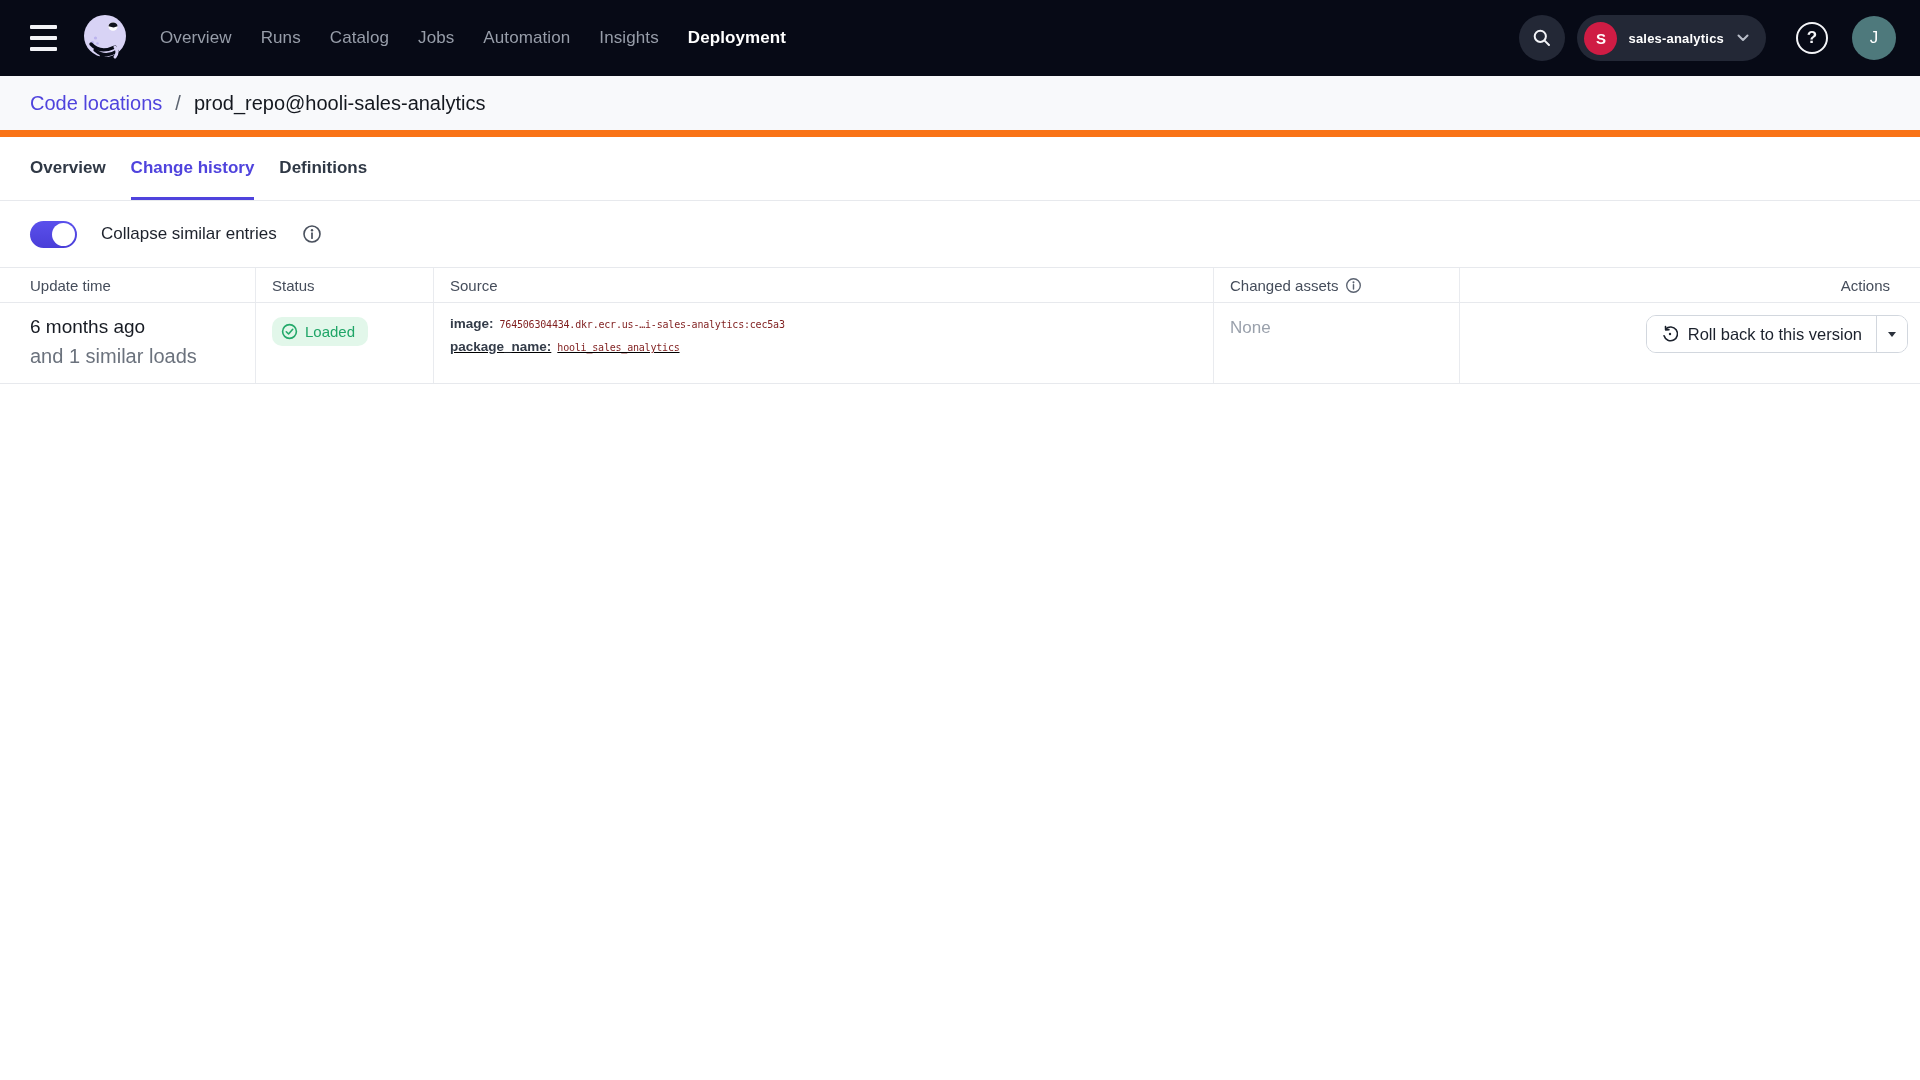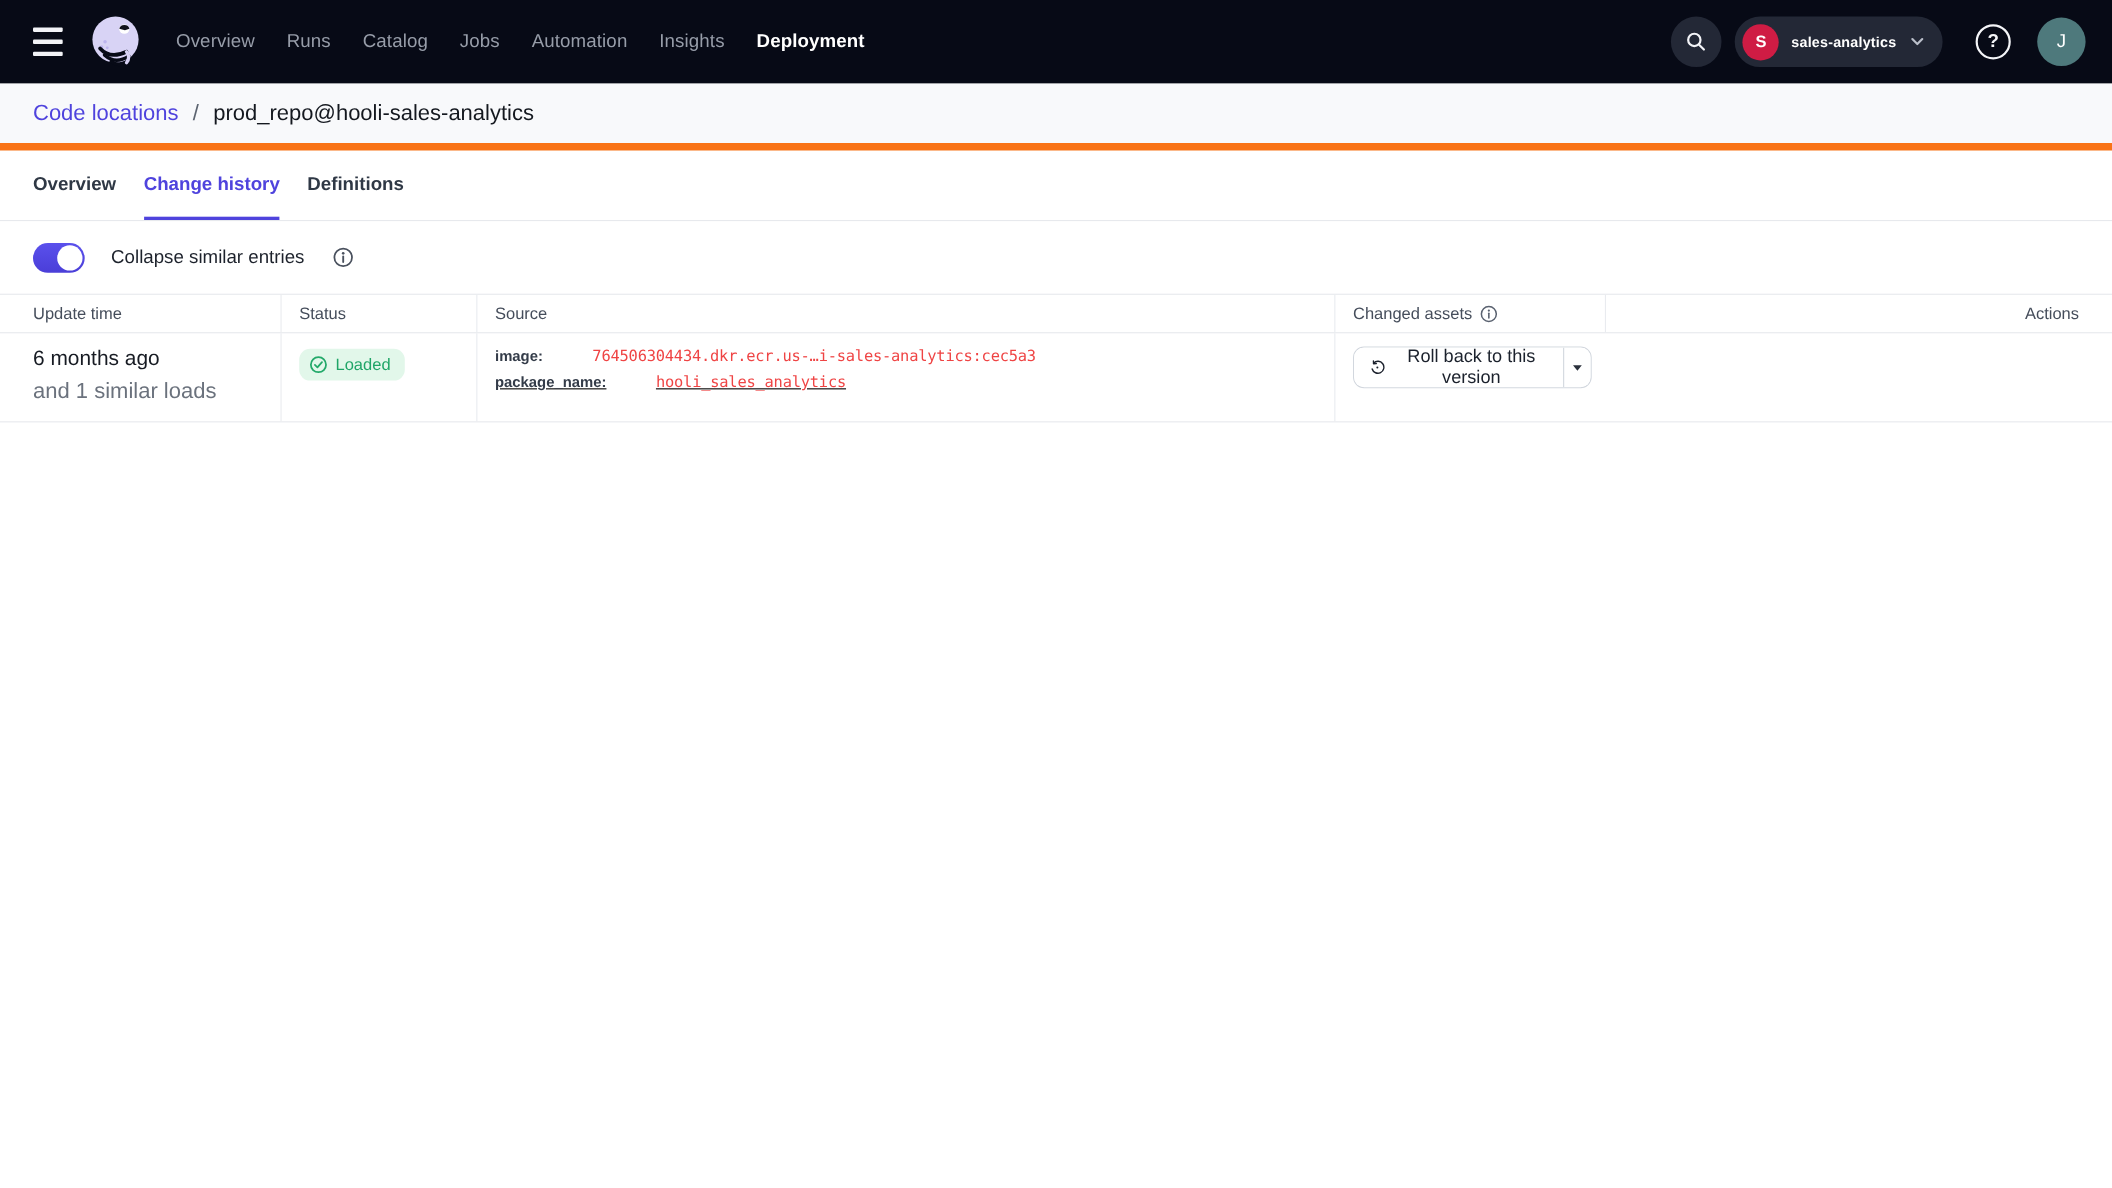--- a/index.html
+++ b/index.html
@@ -66,23 +66,23 @@
   .th.right { justify-content:flex-end; padding-right:30px; }
   .trow { border-bottom:1px solid #e7e9ed; min-height:77px; }
   .td { padding:13px 16px 15px 16px; }
   .td-time-main { font-size:19px; color:#171b23; }
   .td-time-sub { font-size:20px; color:#6b727d; margin-top:7px; }
   .badge { display:inline-flex; align-items:flex-start; gap:7px; background:#e2f7ea; color:#1fa567;
            font-size:15px; padding:6px 13px 6px 9px; border-radius:10px; margin-top:1px; }
   .src-line { display:flex; align-items:baseline; gap:6px; }
   .src-line + .src-line { margin-top:8px;text-decoration:underline; }
   .src-key { font-size:13.5px; font-weight:700; color:#343c49; }
-  .src-val { font-family:"DejaVu Sans Mono", monospace; font-size:14px; color:#ef4444; letter-spacing:-0.2px;margin-left:39px; }
+  .src-val { font-family:"DejaVu Sans Mono", monospace; font-size:10px; color:#7f1d1d; letter-spacing:-0.2px; }
   .td-none { font-size:17px; color:#9aa1ac; padding-top:15px; }
-  .td-actions { display:flex; align-items:flex-start; padding-right:12px; padding-top:12px; }
+  .td-actions { display:flex; justify-content:flex-end; align-items:flex-start; padding-right:12px; padding-top:12px; }
   .split-btn { display:flex; border:1px solid #d2d7de; border-radius:10px; background:#fff; overflow:hidden; height:38px; }
   .split-main { display:flex; align-items:center; gap:9px; background:#fff; border:none; cursor:pointer;
                 padding:0 14px; font-size:16.5px; color:#1b212c; font-family:"Liberation Sans",sans-serif; }
   .split-caret { width:31px; background:#fff; border:none; border-left:1px solid #d2d7de; cursor:pointer;
                  display:flex; align-items:center; justify-content:center; }
   .tri-down { width:0; height:0; border-left:4.5px solid transparent; border-right:4.5px solid transparent;
               border-top:5.5px solid #2b313c; }
 </style>
 </head>
 <body>
@@ -195,20 +195,21 @@
     <div class="td">
       <div class="src-line">
         <span class="src-key">image:</span>
         <span class="src-val">764506304434.dkr.ecr.us-…i-sales-analytics:cec5a3</span>
       </div>
       <div class="src-line">
         <span class="src-key">package_name:</span>
         <span class="src-val">hooli_sales_analytics</span>
       </div>
     </div>
+    <div class="td td-none">None</div>
     <div class="td td-actions">
       <div class="split-btn">
         <button class="split-main">
           <svg width="18" height="18" viewBox="0 0 20 20">
             <path d="M5.2 4.6 A 7.6 7.6 0 1 1 3.4 12" fill="none" stroke="#1b212c" stroke-width="1.8" stroke-linecap="round"></path>
             <polyline points="5.0,1.8 5.2,5.4 8.8,5.2" fill="none" stroke="#1b212c" stroke-width="1.8" stroke-linecap="round" stroke-linejoin="round"></polyline>
             <circle cx="10" cy="10" r="1.3" fill="#1b212c"></circle>
           </svg>
           <span>Roll back to this version</span>
         </button>

